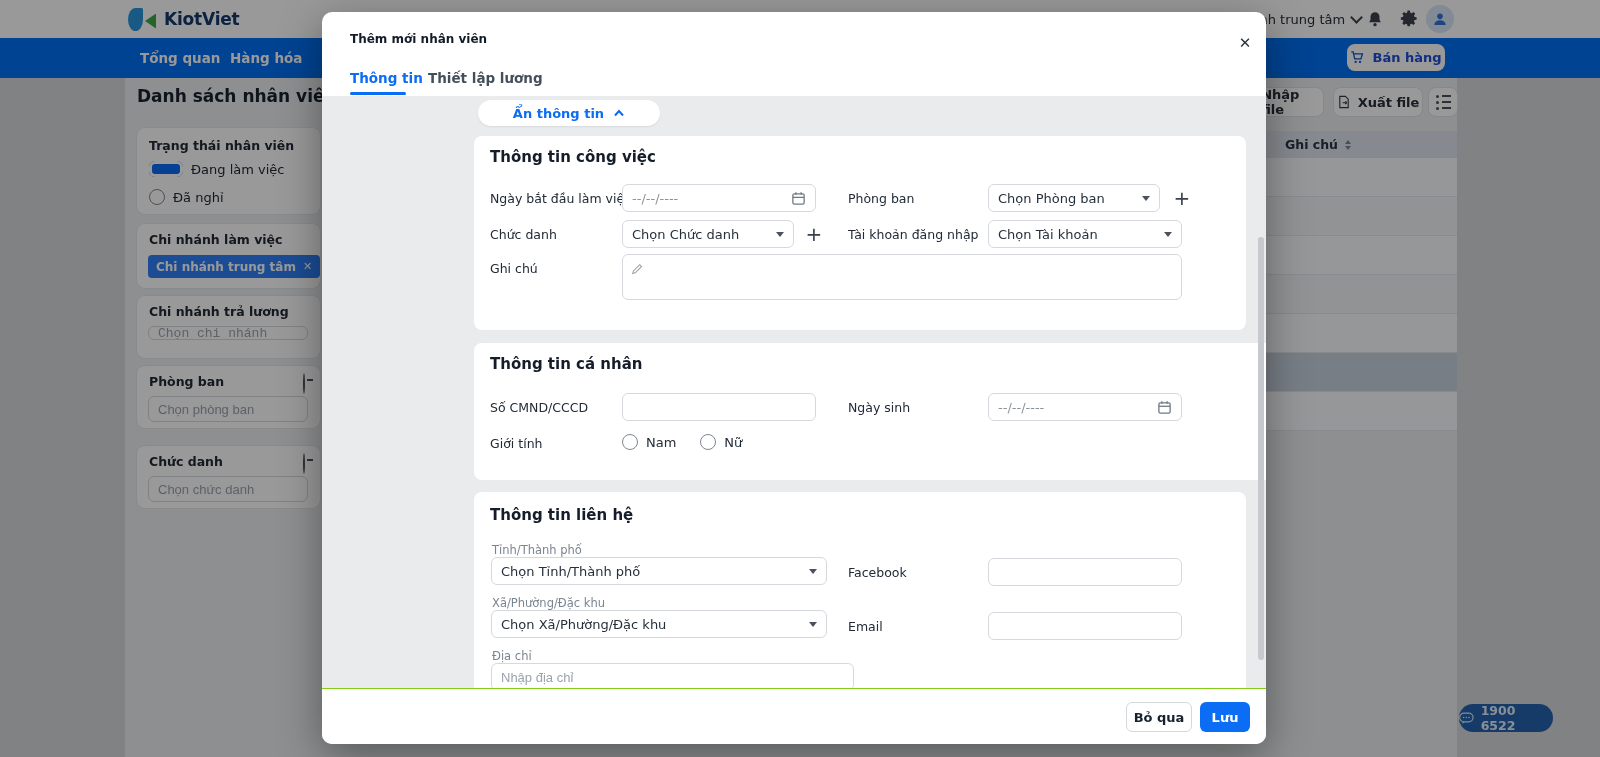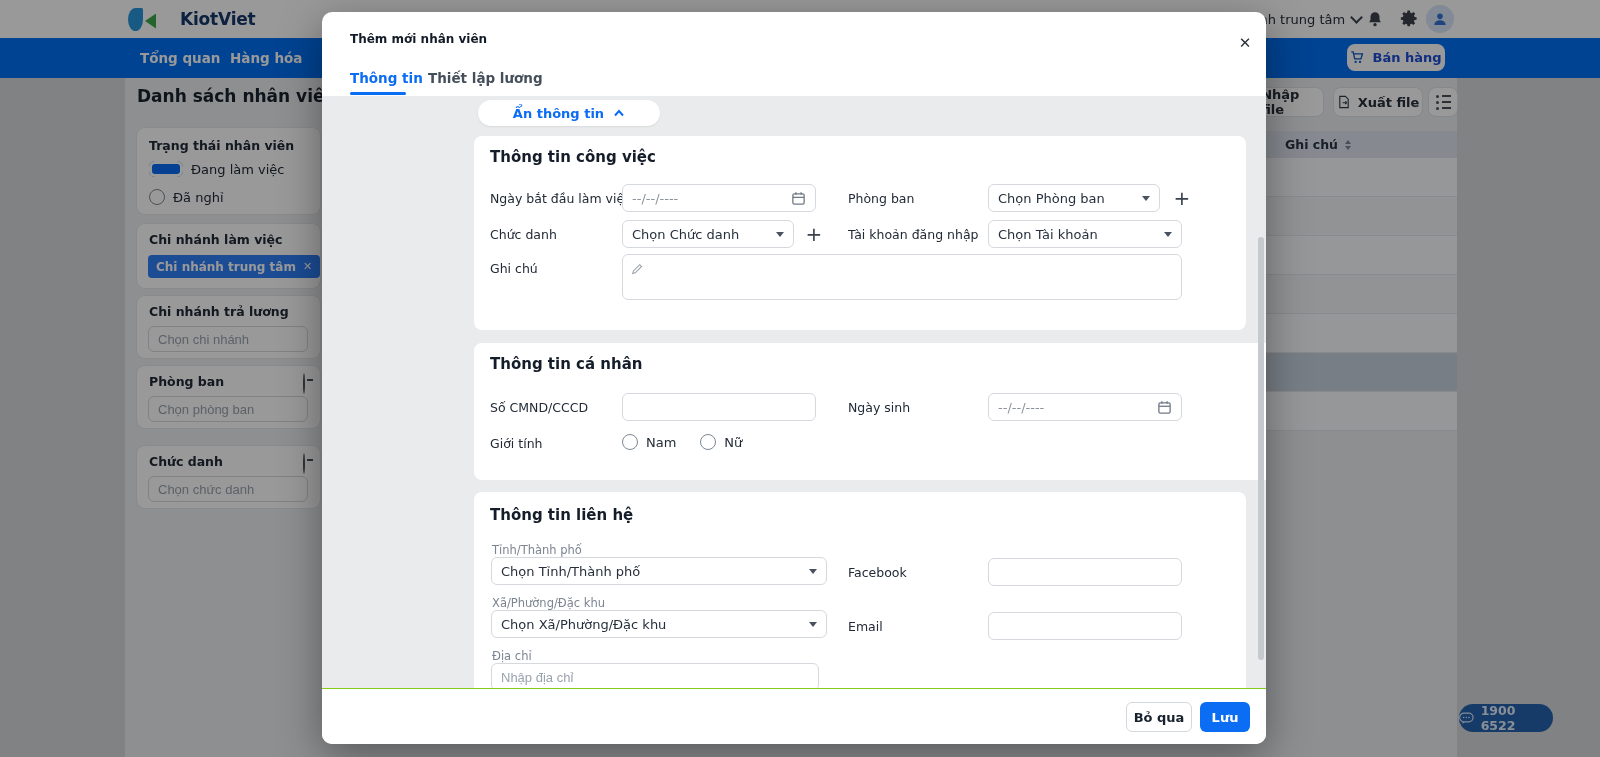--- a/index.html
+++ b/index.html
@@ -70,21 +70,21 @@
             display:flex;align-items:center;justify-content:center;cursor:pointer}
   .thumb{width:6px;background:#c6c9cd;border-radius:3px}
 </style>
 </head>
 <body>
 
 <div class="abs topbar">
   <div class="abs flex" style="left:128px;top:6px;height:26px">
     <span class="logo-blue"></span>
     <span class="logo-green"></span>
-    <span class="brand-txt" style="margin-left:24px">KiotViet</span>
+    <span class="brand-txt" style="margin-left:8px">KiotViet</span>
   </div>
   <div class="abs flex" style="left:1210px;top:0;height:38px">
     <span class="branch-txt">Chi nhánh trung tâm</span>
     <span class="chev-dn"></span>
   </div>
   <div class="abs" style="left:1366px;top:10px">
     <svg width="18" height="18" viewBox="0 0 24 24">
         <path d="M12 3a6 6 0 0 0-6 6v4l-1.8 3.2h15.6L18 13V9a6 6 0 0 0-6-6z" fill="#3c434d"></path>
         <circle cx="12" cy="19.5" r="2.2" fill="#3c434d"></circle>
       </svg>
@@ -138,21 +138,21 @@
 <div class="abs fcard" style="left:137px;top:224px;width:183px;height:64px">
   <div class="abs flbl" style="left:12px;top:8px">Chi nhánh làm việc</div>
   <div class="abs tag" style="left:11px;top:31px">
     <span>Chi nhánh trung tâm</span>
     <span style="font-size:11px">✕</span>
   </div>
 </div>
 
 <div class="abs fcard" style="left:137px;top:296px;width:183px;height:62px">
   <div class="abs flbl" style="left:12px;top:8px">Chi nhánh trả lương</div>
-  <input class="abs inp" style="left: 11px; top: 30px; width: 160px; height: 26px;" readonly="" placeholder="Chọn chi nhánh">
+  <input class="abs inp" style="left: 11px; top: 30px; width: 160px; height: 14px; font-family: Liberation Mono, monospace;" readonly="" placeholder="Chọn chi nhánh">
 </div>
 
 <div class="abs fcard" style="left:137px;top:366px;width:183px;height:62px">
   <div class="abs flbl" style="left:12px;top:8px">Phòng ban</div>
   <span class="abs cminus" style="left:166px;top:8px"></span>
   <input class="abs inp" style="left: 11px; top: 30px; width: 160px; height: 26px;" readonly="" placeholder="Chọn phòng ban">
 </div>
 
 <div class="abs fcard" style="left:137px;top:446px;width:183px;height:62px">
   <div class="abs flbl" style="left:12px;top:8px">Chức danh</div>
@@ -304,21 +304,21 @@
 
       <div class="abs smlbl" style="left:18px;top:104px">Xã/Phường/Đặc khu</div>
       <div class="abs sel" style="left:17px;top:118px;width:336px;height:28px">
         <span>Chọn Xã/Phường/Đặc khu</span>
         <span class="caret"></span>
       </div>
       <div class="abs mlbl" style="left:374px;top:120px;height:28px">Email</div>
       <input class="abs inp" style="left: 514px; top: 120px; width: 194px; height: 28px;" readonly="">
 
       <div class="abs smlbl" style="left:18px;top:157px">Địa chỉ</div>
-      <input class="abs inp" style="left: 17px; top: 171px; width: 328px; height: 28px;" readonly="" placeholder="Nhập địa chỉ">
+      <input class="abs inp" style="left: 17px; top: 171px; width: 363px; height: 28px;" readonly="" placeholder="Nhập địa chỉ">
     </div>
 
     <div class="abs thumb" style="left:936px;top:141px;height:423px"></div>
   </div>
 
   <div class="abs mfooter">
     <div class="abs btn-skip" style="left:804px;top:13px">Bỏ qua</div>
     <div class="abs btn-save" style="left:878px;top:13px">Lưu</div>
   </div>
 </div>

